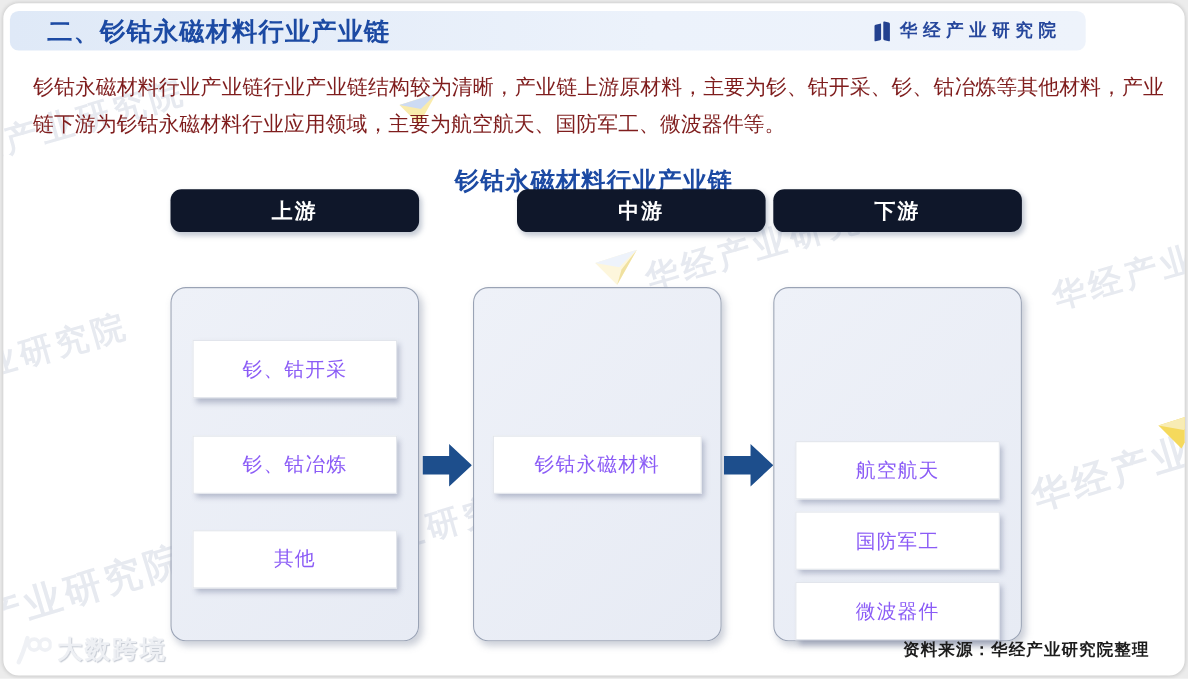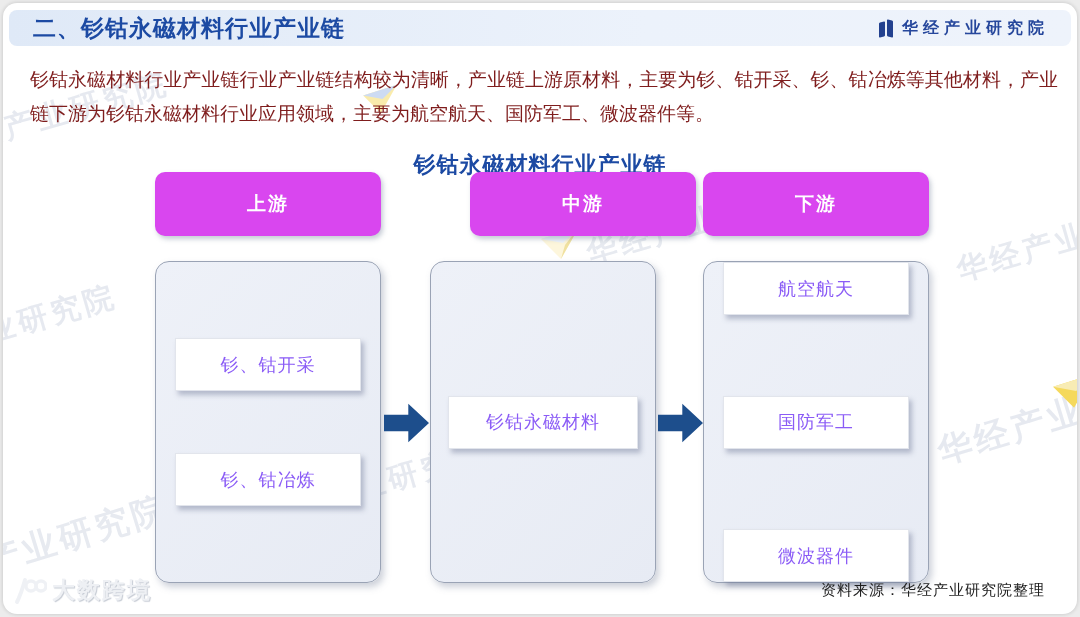--- a/index.html
+++ b/index.html
@@ -9,83 +9,83 @@
     background:#ececec;
     position:relative; overflow:hidden;
   }
   .card {
     position:absolute; left:3px; top:3px; width:1074px; height:611px;
     background:#ffffff; border-radius:14px; overflow:hidden;
     box-shadow:0 0 4px rgba(0,0,0,.18);
   }
   
   .band {
-    position:absolute; left:6px; top:7px; width:1062px; height:36px;
+    position:absolute; left:6px; top:7px; width:978px; height:36px;
     background:linear-gradient(90deg,#dfe9f7 0%,#ecf2fb 60%,#eef3fb 100%);
     border-radius:8px;
     display:flex; align-items:center; justify-content:space-between;
-    padding:0 22px 0 24px; z-index:5;gap:32px;
+    padding:0 22px 0 34px; z-index:5;gap:32px;
   }
   .band-title { font-size:23px; font-weight:bold; color:#1c4aa3; letter-spacing:1px; }
   .logo { display:flex; align-items:center; gap:9px; }
   .logo-mark { display:flex; align-items:flex-end; gap:2px; }
   .logo-mark i { display:block; background:#23418f; }
   .logo-mark i.b1 { width:6px; height:15px; transform:skewY(-14deg); border-radius:1px; }
   .logo-mark i.b2 { width:6px; height:17px; transform:skewY(14deg); border-radius:1px; }
   .logo-text { font-size:16px; font-weight:bold; color:#26479c; letter-spacing:5px; }
   
   .intro {
     position:absolute; left:27px; top:60px; width:1028px; z-index:5;
     font-size:19px; line-height:1.8; color:#7f1d1d; font-weight:500;
     text-align:justify;
   }
   
   .diagram-title {
     position:absolute; left:0; top:128px; width:100%; text-align:center; z-index:5;
     font-size:22px; font-weight:bold; color:#1c4aa3; letter-spacing:1px;margin-top:19px;
   }
   .col-head {
-    position:absolute; top:169px; width:226px; height:64px; z-index:5;
-    background:#d946ef; border-radius:10px;
+    position:absolute; top:169px; width:226px; height:39px; z-index:5;
+    background:#0f172a; border-radius:10px;
     display:flex; align-items:center; justify-content:center;
     color:#ffffff; font-size:19px; font-weight:bold; letter-spacing:2px;
     box-shadow:2px 3px 5px rgba(90,105,135,.35);
   }
   .h-up   { left:152px; }
   .h-mid  { left:427px;margin-left:40px; }
   .h-down { left:700px; }
   .panel {
     position:absolute; top:258px; width:226px; height:322px; z-index:4;
     background:linear-gradient(135deg,#eef1f8 0%,#e7ebf4 100%);
     border:1px solid #9aa3b5; border-radius:14px;
     box-shadow:3px 4px 7px rgba(110,120,145,.35);
     display:flex; flex-direction:column; align-items:center;
   }
   .p-up   { left:152px; justify-content:space-evenly; padding:14px 0; }
   .p-mid  { left:427px; justify-content:center; }
-  .p-down { left:700px; justify-content:space-between; gap:11px; }
+  .p-down { left:700px; justify-content:flex-end; gap:11px; }
   .node {
     width:186px; height:53px; background:#ffffff;
     border:1px solid #e2e5ec;
     box-shadow:3px 4px 5px rgba(110,120,150,.45);
     display:flex; align-items:center; justify-content:center;
     font-size:18px; color:#8b5cf6; letter-spacing:1px;
   }
   .p-mid .node { width:190px; }
   .arrow {
     position:absolute; top:398px; width:45px; height:44px; z-index:5;
     background:#1d4e8c;
     clip-path:polygon(0 31%, 54% 31%, 54% 6%, 100% 50%, 54% 94%, 54% 69%, 0 69%);
   }
   .a1 { left:381px; }
   .a2 { left:655px; }
   
   .source {
     position:absolute; right:32px; bottom:14px; z-index:5;
-    font-size:15px; font-weight:normal; color:#1c1c1c; letter-spacing:1px;
+    font-size:15px; font-weight:bold; color:#1c1c1c; letter-spacing:1px;
   }
   .brand {
     position:absolute; left:8px; bottom:8px; z-index:6;
     display:flex; align-items:center; gap:5px;
     color:#eef0f4; text-shadow:1px 1px 1px #c6cbd4, -1px -1px 1px #ffffff;
     font-size:23px; font-weight:bold; letter-spacing:2px;
   }
   .brand svg { opacity:.9; }
   
   .wm {
@@ -138,20 +138,21 @@
 
   <div class="diagram-title">钐钴永磁材料行业产业链</div>
 
   <div class="col-head h-up">上游</div>
   <div class="col-head h-mid">中游</div>
   <div class="col-head h-down">下游</div>
 
   <div class="panel p-up">
     <div class="node">钐、钴开采</div>
     <div class="node">钐、钴冶炼</div>
+    <div class="node">其他</div>
   </div>
 
   <div class="panel p-mid">
     <div class="node">钐钴永磁材料</div>
   </div>
 
   <div class="panel p-down">
     <div class="node">航空航天</div>
     <div class="node">国防军工</div>
     <div class="node">微波器件</div>

